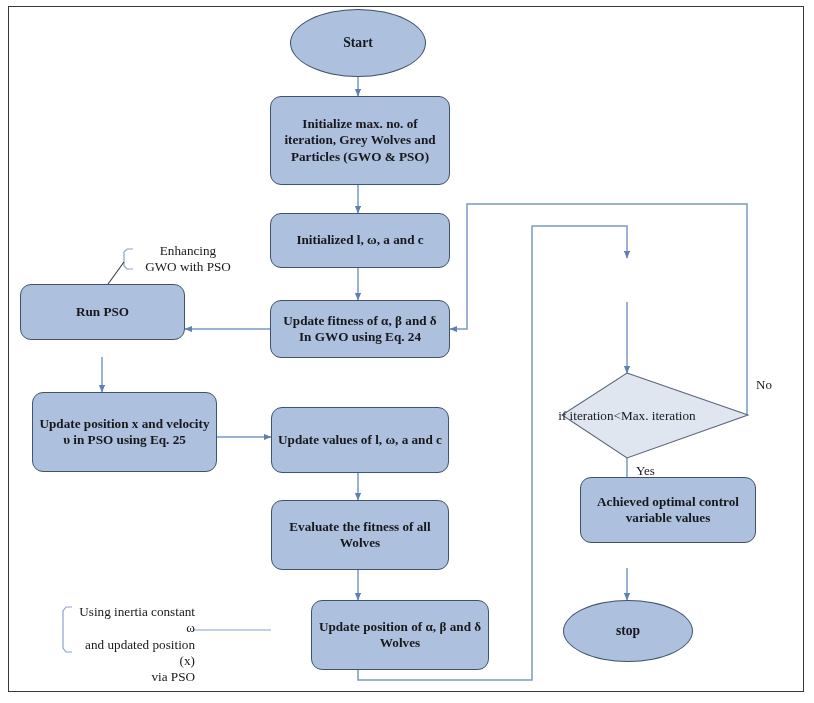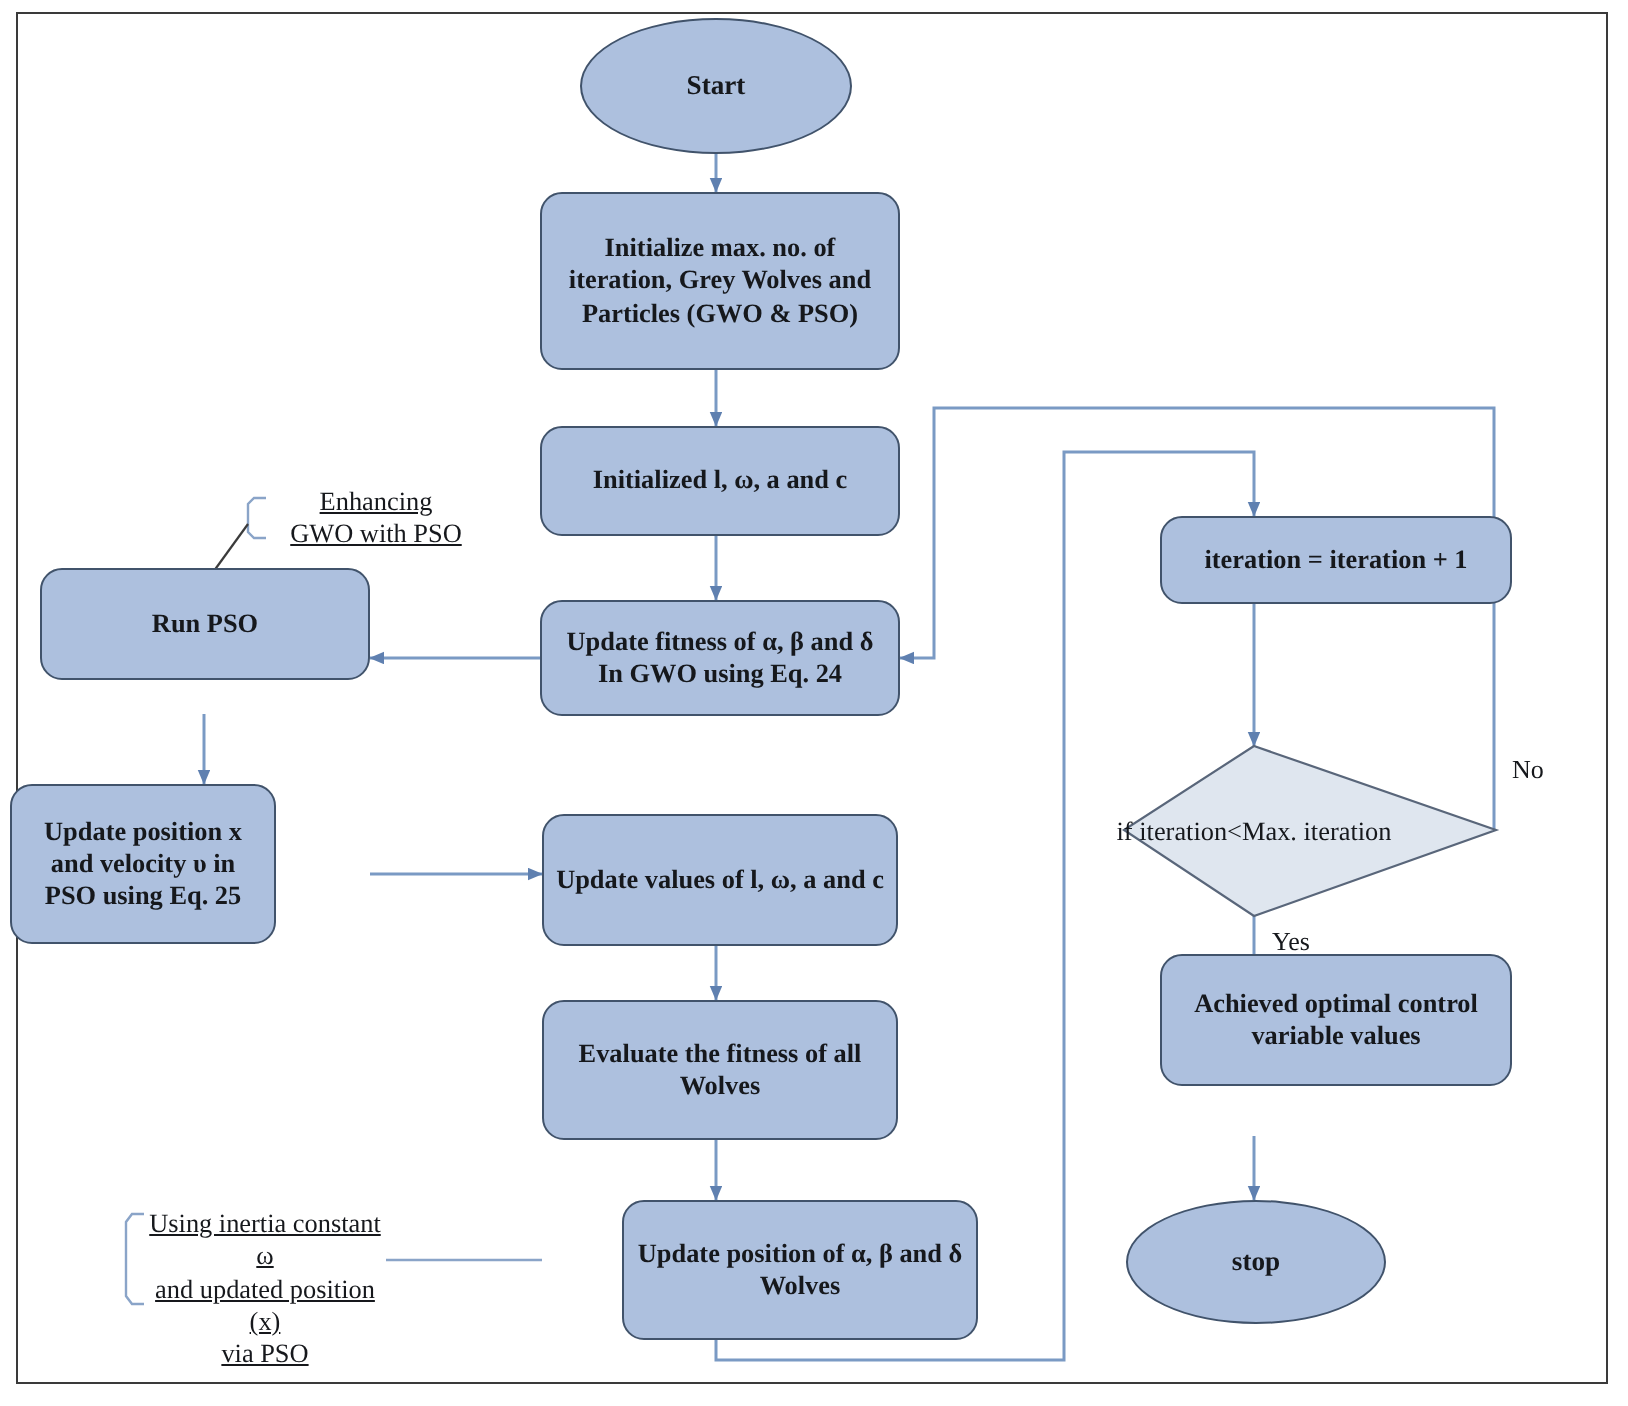--- a/index.html
+++ b/index.html
@@ -4,21 +4,21 @@
 <style>
   html,body{margin:0;padding:0;background:#ffffff;}
   body{font-family:"Liberation Serif", serif;}
   #root{position:relative;width:814px;height:703px;background:#ffffff;overflow:hidden;}
   #frame{position:absolute;left:8px;top:6px;width:796px;height:686px;border:1.5px solid #3a3a3a;box-sizing:border-box;background:#fff;}
   svg#wires{position:absolute;left:0;top:0;width:814px;height:703px;pointer-events:none;}
   .node{position:absolute;box-sizing:border-box;display:flex;align-items:center;justify-content:center;text-align:center;
         background:#adc0de;border:1.1px solid #41536b;color:#16181c;line-height:1.22;font-weight:bold;}
   .proc{border-radius:11px;font-size:13.2px;padding:3px 6px;}
   .term{border-radius:50%;font-size:13.6px;}
-  .label{position:absolute;font-size:13.2px;color:#16181c;line-height:1.24;text-align:center;white-space:pre-line;text-decoration:underline;}
+  .label{position:absolute;font-size:13.2px;color:#16181c;line-height:1.24;text-align:center;white-space:pre-line;}
   .edge-lbl{position:absolute;font-size:13px;color:#16181c;}
 </style>
 </head>
 <body>
 
 <div id="root">
   <div id="frame"></div>
 
   <svg id="wires" viewBox="0 0 814 703">
     <defs>
@@ -78,51 +78,48 @@
   </div>
 
   <div class="node proc" style="left:270px;top:300px;width:180px;height:58px;">
     <span>Update fitness of α, β and δ In GWO using Eq. 24</span>
   </div>
 
   <div class="node proc" style="left:20px;top:284px;width:165px;height:56px;">
     <span>Run PSO</span>
   </div>
 
-  <div class="node proc" style="left:5px;top:392px;width:133px;height:80px;">
+  <div class="node proc" style="left:32px;top:392px;width:185px;height:80px;">
     <span>Update position x and velocity υ in PSO  using Eq. 25</span>
   </div>
 
   <div class="node proc" style="left:271px;top:500px;width:178px;height:70px;">
     <span>Evaluate the fitness of all Wolves</span>
   </div>
 
   <div class="node proc" style="left:271px;top:407px;width:178px;height:66px;">
     <span>Update values of l, ω, a and c</span>
   </div>
 
   <div class="node proc" style="left:271px;top:600px;width:178px;height:70px;margin-left:40px;">
     <span>Update position of α, β and δ Wolves</span>
   </div>
 
-  <div class="node proc" style="left:580px;top:258px;width:176px;height:44px;">
-    <span>iteration = iteration + 1</span>
-  </div>
 
   <div class="node proc" style="left:580px;top:477px;width:176px;height:66px;">
     <span>Achieved optimal control variable values</span>
   </div>
 
   <div class="node term" style="left:563px;top:600px;width:130px;height:62px;">
     <span>stop</span>
   </div>
 
   <div class="label" style="left:133px;top:243px;width:110px;">Enhancing
 GWO with PSO</div>
 
-  <div class="label" style="left:70px;top:604px;width:125px;">Using inertia constant ω
+  <div class="label" style="left:70px;top:604px;width:125px;text-align:right;">Using inertia constant ω
 and updated position (x)
 via PSO</div>
 
   <div class="edge-lbl" style="left:756px;top:377px;">No</div>
 
   <div class="edge-lbl" style="left:636px;top:463px;">Yes</div>
 </div>
 
 </body></html>

